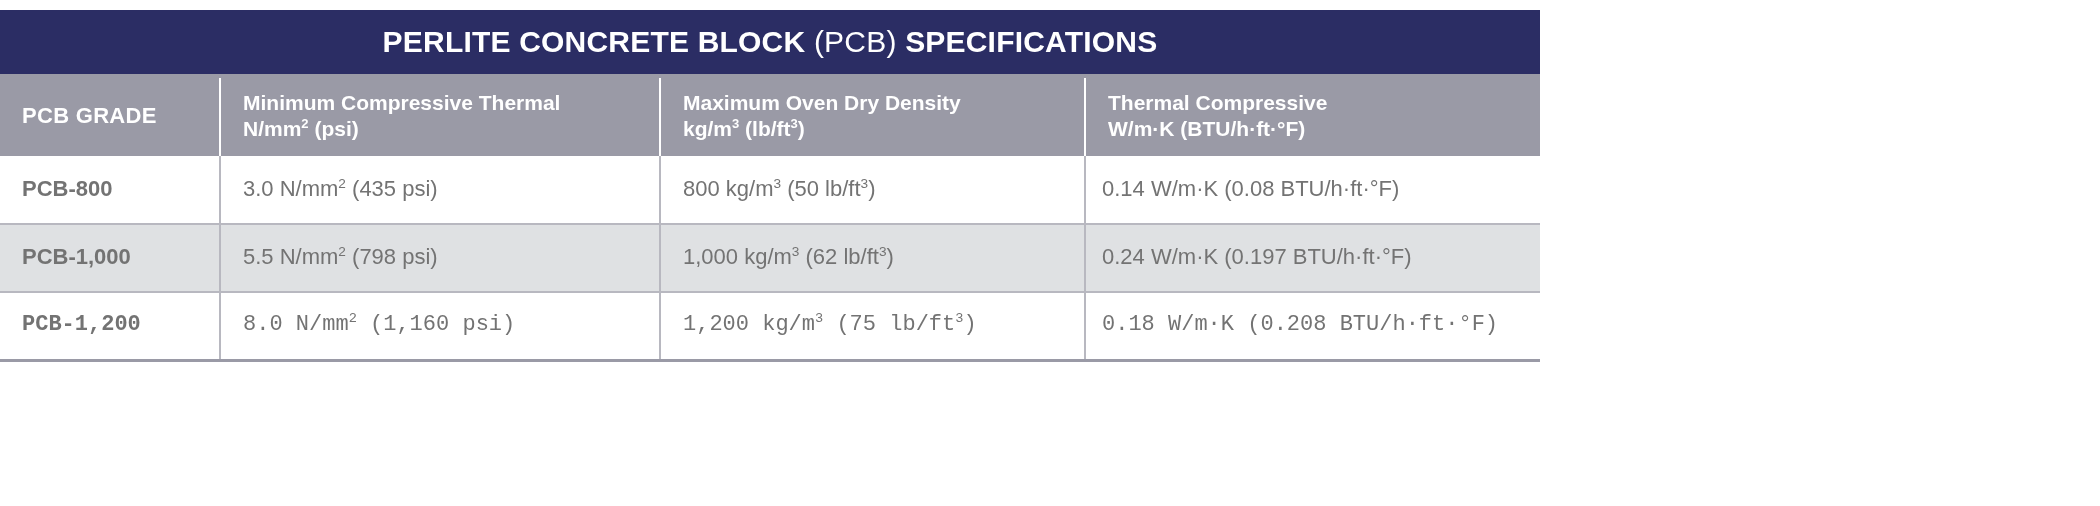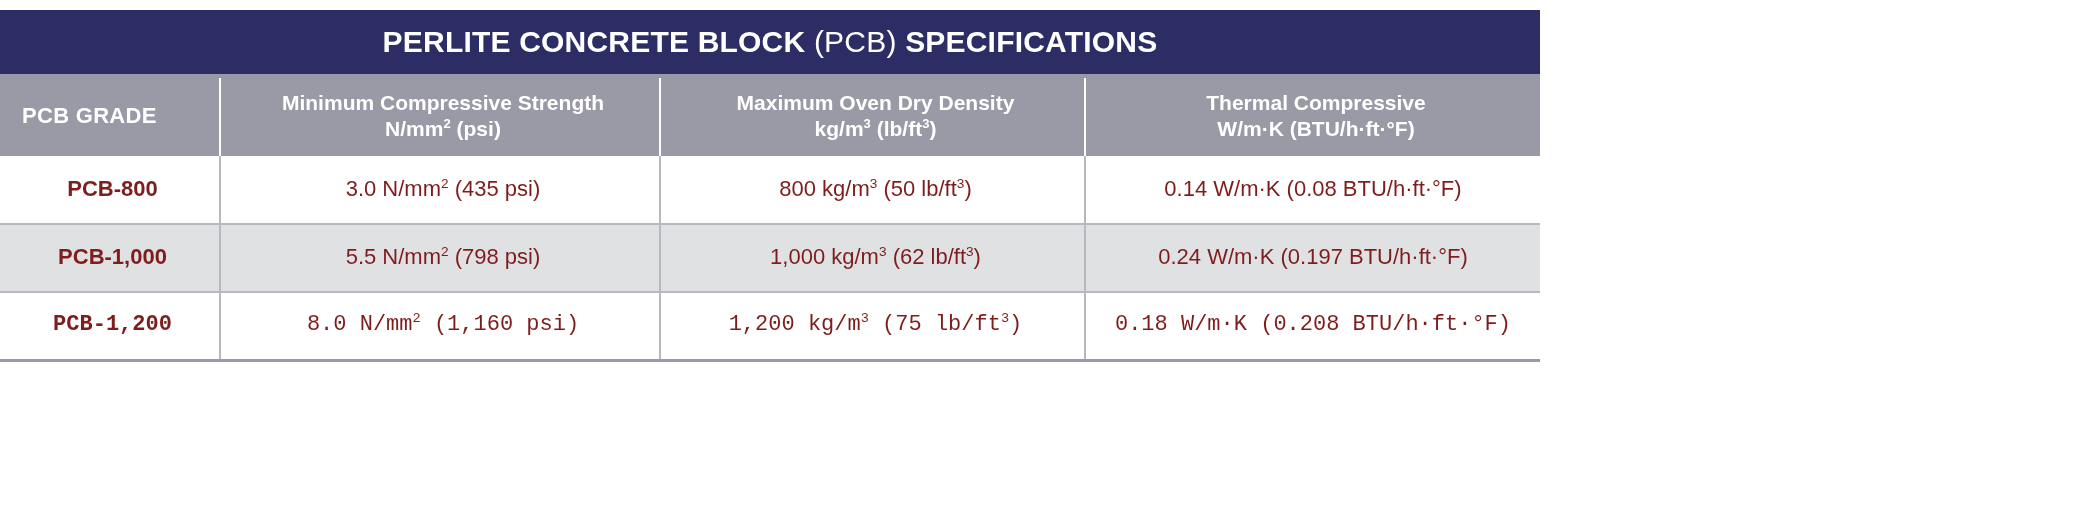--- a/index.html
+++ b/index.html
@@ -1,15 +1,15 @@
 <!DOCTYPE html>
 <html><head>
 <meta charset="utf-8">
 <style>
-  * { box-sizing: border-box; text-align: center; }
+  * { box-sizing: border-box; }
   html, body {
     margin: 0;
     padding: 0;
     background: #ffffff;
   }
   body {
     font-family: "Liberation Sans", sans-serif;
     width: 2100px;
     height: 506px;
     overflow: hidden;
@@ -64,21 +64,21 @@
     margin-left: 22px;
   }
   thead th:last-child { border-right: none; }
   thead th.grade {
     font-size: 22px;
     letter-spacing: 0.3px;
   }
 
   tbody td {
     font-size: 22px;
-    color: #7f1d1d;
+    color: #737373;
     padding: 14px 16px 16px 22px;
     height: 68px;
     vertical-align: middle;
     border-bottom: 2px solid #b8b8c0;
     border-right: 2px solid #b8b8c0;
     white-space: nowrap;
   }
   tbody td:last-child { border-right: none; padding-left: 16px; }
   tbody tr:last-child td { border-bottom: 3px solid #9a9aa6; font-family: Liberation Mono, monospace; }
   tbody td.grade {
@@ -109,21 +109,21 @@
         <col class="c2">
         <col class="c3">
         <col class="c4">
     </colgroup>
     <thead>
       <tr>
         <th class="grade">
           <span>PCB GRADE</span>
         </th>
         <th>
-          <div>Minimum Compressive Strength</div>
+          <div>Minimum Compressive Thermal</div>
           <div>N/mm<sup>2</sup> (psi)</div>
         </th>
         <th>
           <div>Maximum Oven Dry Density</div>
           <div>kg/m<sup>3</sup> (lb/ft<sup>3</sup>)</div>
         </th>
         <th>
           <div>Thermal Compressive</div>
           <div>W/m·K (BTU/h·ft·°F)</div>
         </th>

